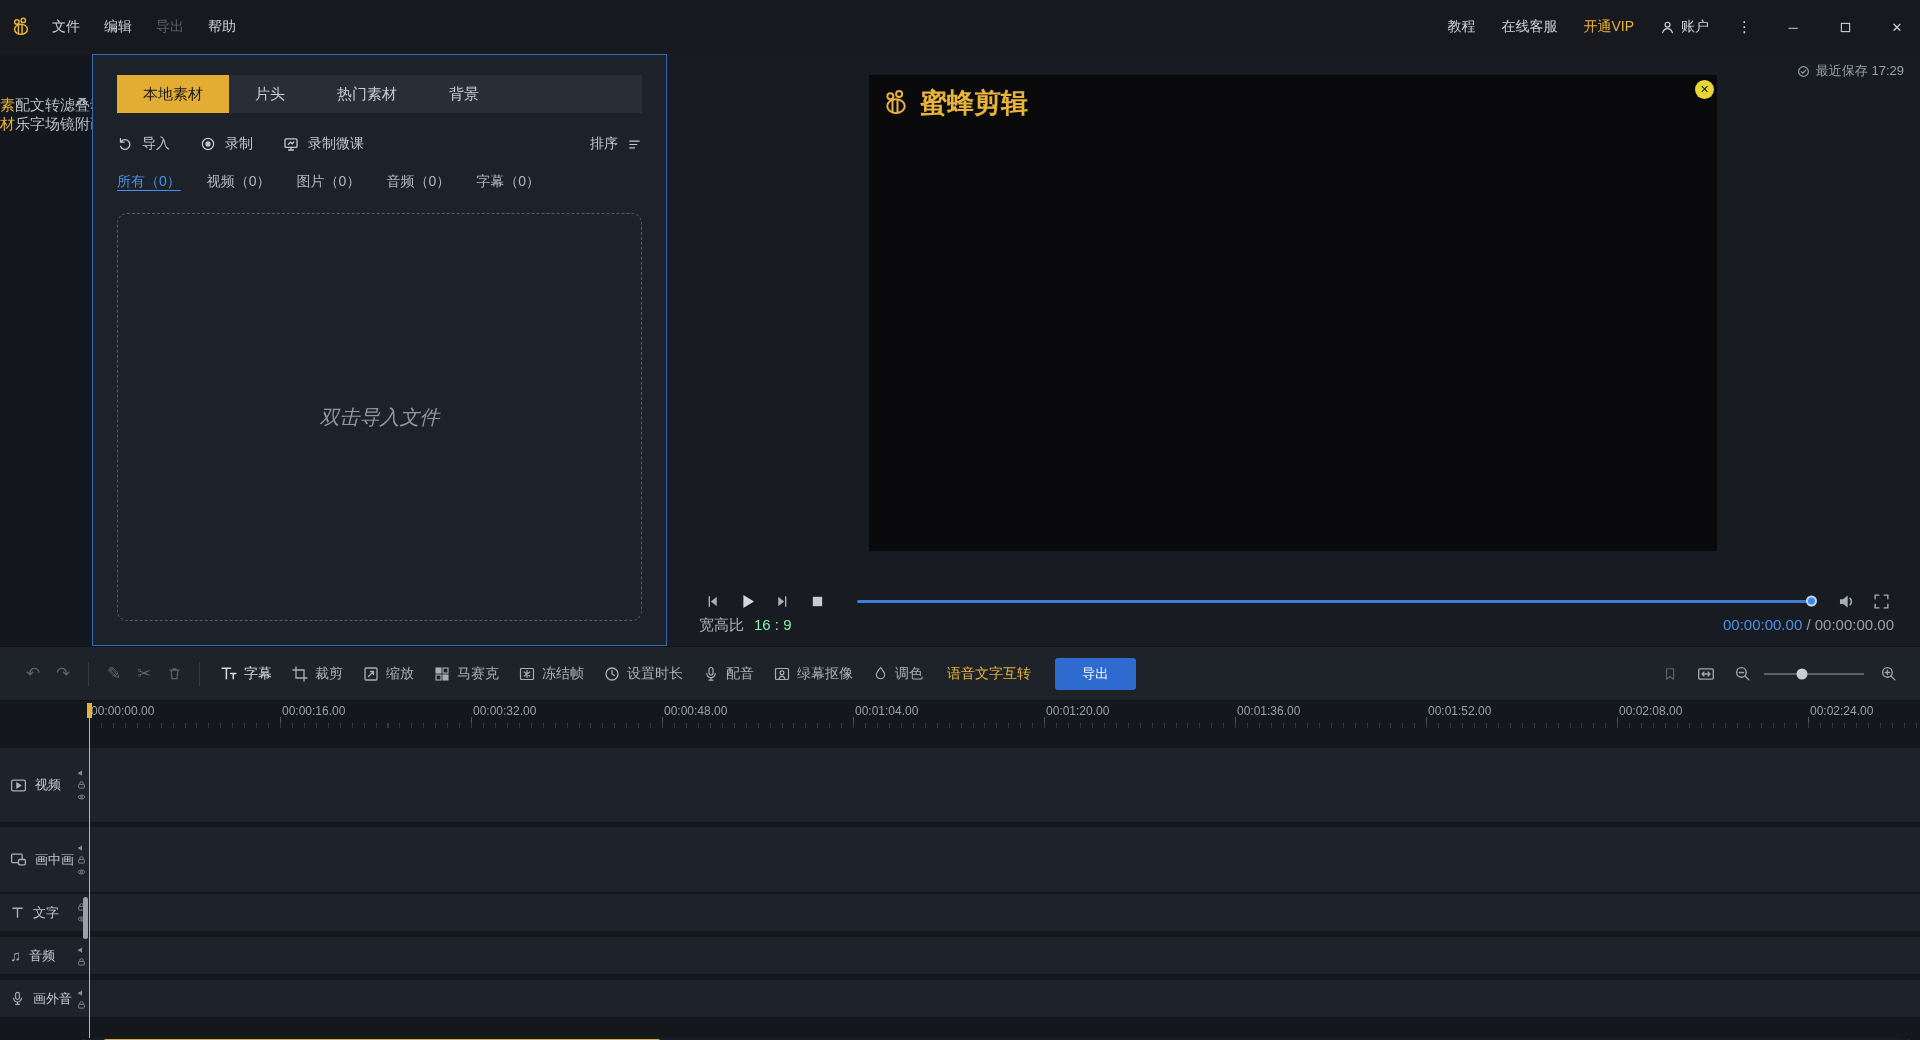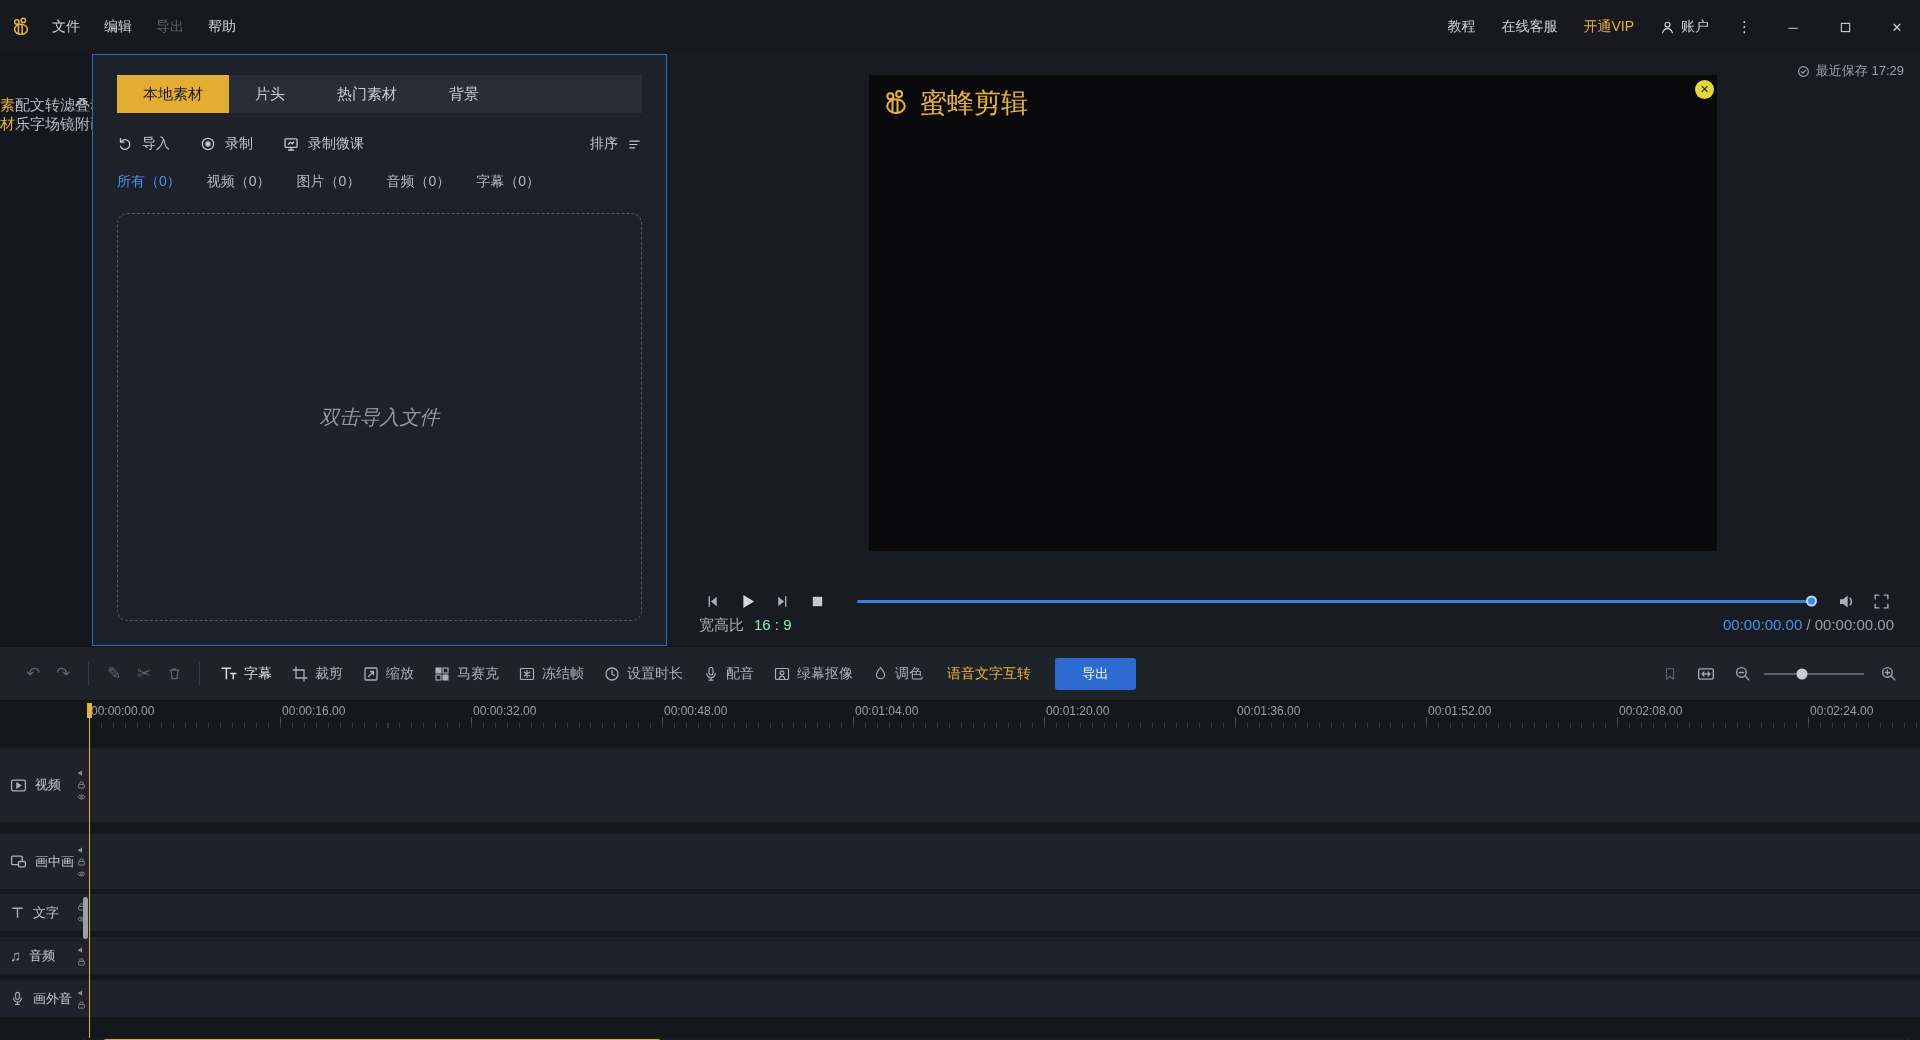--- a/index.html
+++ b/index.html
@@ -30,28 +30,28 @@
   .side-item.active{color:#e8b33a}
 
   .material{width:575px;background:#1d2129;border:1px solid #2b6cb2;display:flex;flex-direction:column;padding:20px 24px 24px}
   .mat-tabs{height:38px;background:#292d35;display:flex;align-items:stretch}
   .mat-tab{padding:0 26px;display:flex;align-items:center;color:#c9ced5;font-size:15px}
   .mat-tab.active{background:#e3ac33;color:#17191d}
   .mat-actions{display:flex;align-items:center;gap:30px;margin-top:22px;color:#c3c8cf}
   .action{display:flex;align-items:center;gap:9px}
   .sort{margin-left:auto}
   .mat-filters{display:flex;gap:26px;margin-top:20px;color:#b4b9c0}
-  .filter.active{color:#4a93e8;text-underline-offset:4px}
+  .filter.active{color:#4a93e8;text-decoration:underline;text-underline-offset:4px}
   .dropzone{flex:1;margin-top:22px;border:1px dashed #575c64;border-radius:10px;display:flex;align-items:center;justify-content:center}
   .dropzone span{font-style:italic;color:#9298a0;font-size:20px}
 
   .preview{flex:1;position:relative;background:#181b21}
   .saved{position:absolute;top:8px;right:16px;color:#9aa0a8;font-size:13px;display:flex;gap:6px;align-items:center}
   .canvas{position:absolute;left:202px;top:21px;width:848px;height:476px;background:#0a0a0c}
-  .watermark{position:absolute;left:12px;top:10px;display:flex;align-items:center;gap:9px;color:#e8b33a;font-size:27px;font-weight:normal}
+  .watermark{position:absolute;left:12px;top:10px;display:flex;align-items:center;gap:9px;color:#e8b33a;font-size:27px;font-weight:bold}
   .canvas-close{position:absolute;top:5px;right:3px;width:19px;height:19px;border-radius:50%;background:#e8d53a;color:#17191d;display:flex;align-items:center;justify-content:center;font-size:11px;font-weight:bold}
   .pv-controls{position:absolute;left:32px;right:26px;top:532px;height:30px;display:flex;align-items:center}
   .pv-btn{width:26px;height:26px;display:flex;align-items:center;justify-content:center;color:#a8aeb6;margin-right:9px}
   .seek{flex:1;height:3px;background:#3a80d8;border-radius:2px;margin:0 18px;position:relative}
   .seek-handle{position:absolute;right:-2px;top:50%;transform:translateY(-50%);width:11px;height:11px;border-radius:50%;background:#3f8ae0;border:2px solid #bdd7f6}
   .pv-info{position:absolute;left:32px;right:26px;top:562px;display:flex;align-items:flex-start;font-size:15px}
   .aspect-label{color:#aeb3ba;margin-right:10px}
   .aspect-value{color:#86efac}
   .pv-time{margin-left:auto}
   .time-current{color:#4a93e8}
@@ -448,21 +448,21 @@
               <svg width="9" height="9" viewBox="0 0 16 16" fill="none" stroke="currentColor" stroke-width="1.6">
                 <path d="M1.5 8S4 4.5 8 4.5 14.5 8 14.5 8 12 11.5 8 11.5 1.5 8 1.5 8z"></path>
                 <circle cx="8" cy="8" r="1.6"></circle>
               </svg>
             </span>
         </span>
       </div>
       <div class="t-lane"></div>
     </div>
 
-    <div class="track" style="top:133px;height:55px">
+    <div class="track" style="top:126px;height:65px">
       <div class="t-head">
         <span>
           <svg width="17" height="17" viewBox="0 0 16 16" fill="none" stroke="currentColor" stroke-width="1.2">
             <rect x="1.5" y="3" width="10" height="8" rx="1"></rect>
               <rect x="8" y="8" width="6.5" height="5" rx="1" fill="#1e222a"></rect>
           </svg>
         </span>
         <span class="t-label">画中画</span>
         <span class="t-ctrls">
           <span>

